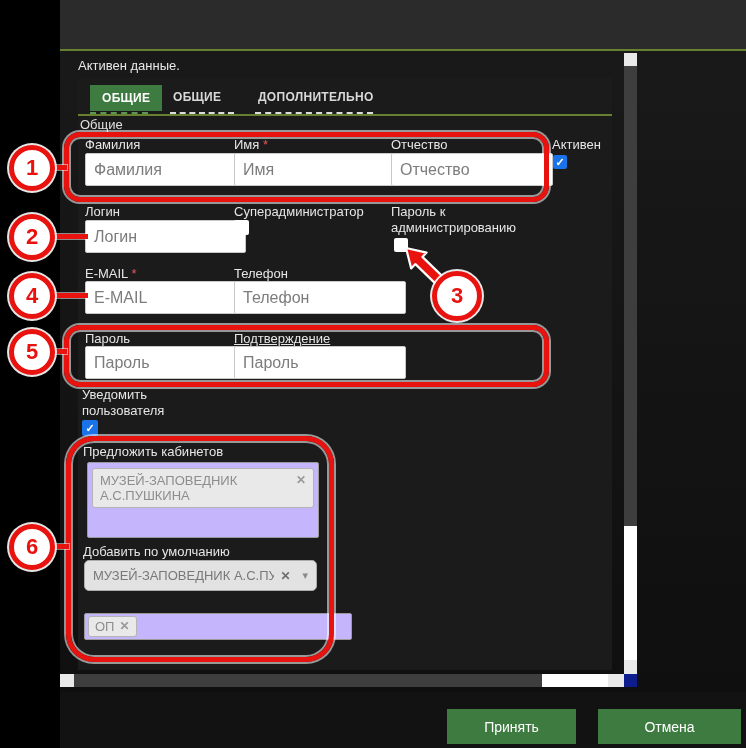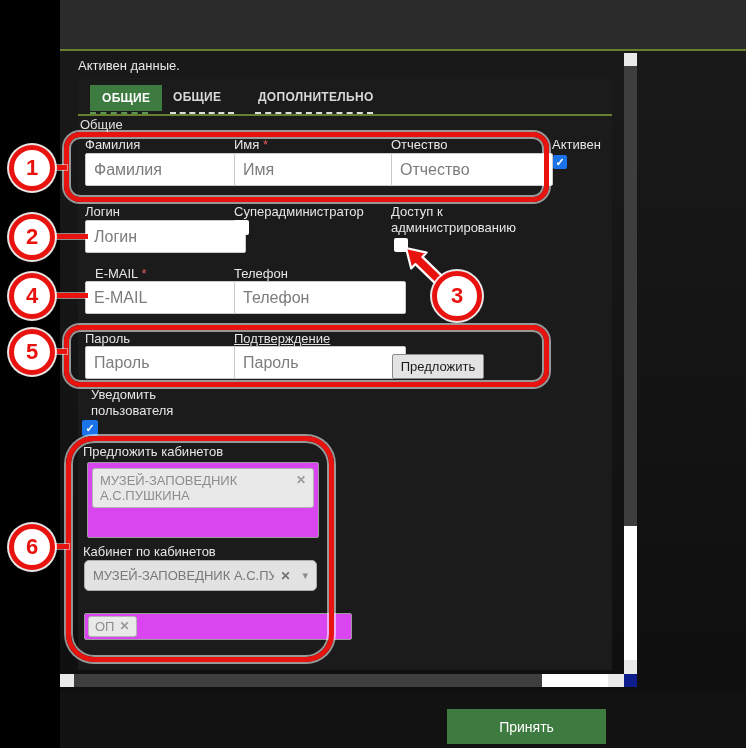--- a/index.html
+++ b/index.html
@@ -29,21 +29,21 @@
   .req{color:#e05a5a;}
   .tinput{height:31px;background:#fff;border:1px solid #c9c9c9;border-radius:2px;
           padding:0 8px;font-size:16px;color:#555;font-family:"Liberation Sans",sans-serif;width:100%;}
   .tinput::placeholder{color:#7c7c7c;opacity:1;}
   .iwrap{height:31px;}
   .cb{background:#fff;border-radius:2px;display:flex;align-items:center;justify-content:center;}
   .cb.checked{background:#1a73e8;color:#fff;font-size:11px;font-weight:bold;}
   .suggest-btn{background:#e3e3e3;border:1px solid #8a8a8a;border-radius:2px;color:#1a1a1a;
                font-size:13px;display:flex;align-items:center;justify-content:center;
                font-family:"Liberation Sans",sans-serif;}
-  .listbox{background:#d946ef;border:1px solid #9a9a9a;border-radius:2px;}
+  .listbox{background:#c4b5fd;border:1px solid #9a9a9a;border-radius:2px;}
   .tag{background:#e9e9e9;border:1px solid #b5b5b5;border-radius:3px;color:#8d8d8d;
        font-size:13px;line-height:15px;}
   .tag .x{color:#9a9a9a;font-weight:bold;font-size:12px;}
   .selbox{background:#e2e2e2;border:1px solid #adadad;border-radius:5px;color:#787878;
           font-size:13px;display:flex;align-items:center;padding:0 8px;}
   .selbox .x{color:#6e6e6e;font-weight:bold;margin-left:6px;font-size:12px;}
   .selbox .caret{color:#8a8a8a;margin-left:12px;font-size:11px;}
 
   
   .sb-btn{background:#e9e9e9;}
@@ -100,56 +100,55 @@
   <div class="abs cb checked" style="left:553px;top:155px;width:14px;height:14px;">
       <span>✓</span>
     </div>
 
   <div class="abs flabel" style="left:85px;top:204px;">Логин</div>
   <div class="abs iwrap" style="left:85px;top:220px;width:143px;">
     <input class="tinput" placeholder="Логин" style="">
   </div>
   <div class="abs flabel" style="left:234px;top:204px;">Суперадминистратор</div>
   <div class="abs cb" style="left:234px;top:220px;width:15px;height:15px;"></div>
-  <div class="abs flabel" style="left:391px;top:204px;width:132px;">Доступ к администрированию</div>
+  <div class="abs flabel" style="left:391px;top:204px;width:132px;">Пароль к администрированию</div>
   <div class="abs cb" style="left:394px;top:238px;width:14px;height:14px;"></div>
 
-  <div class="abs flabel" style="left:95px;top:266px;"><span>E-MAIL</span> <span class="req">*</span></div>
+  <div class="abs flabel" style="left:85px;top:266px;"><span>E-MAIL</span> <span class="req">*</span></div>
   <div class="abs iwrap" style="left:85px;top:281px;width:143px;">
     <input class="tinput" placeholder="E-MAIL" style="">
   </div>
   <div class="abs flabel" style="left:234px;top:266px;">Телефон</div>
   <div class="abs iwrap" style="left:234px;top:281px;width:154px;">
     <input class="tinput" placeholder="Телефон" style="">
   </div>
 
   <div class="abs flabel" style="left:85px;top:331px;">Пароль</div>
   <div class="abs iwrap" style="left:85px;top:346px;width:143px;">
     <input class="tinput" placeholder="Пароль" style="">
   </div>
   <div class="abs flabel" style="left:234px;top:331px;text-decoration:underline;">Подтверждение</div>
   <div class="abs iwrap" style="left:234px;top:346px;width:154px;">
     <input class="tinput" placeholder="Пароль" style="">
   </div>
-  <button class="abs suggest-btn" style="left:392px;top:354px;width:92px;height:25px;">Предложить</button>
 
-  <div class="abs flabel" style="left:82px;top:387px;width:96px;margin-left:9px;">Уведомить пользователя</div>
+  <div class="abs flabel" style="left:82px;top:387px;width:96px;">Уведомить пользователя</div>
   <div class="abs cb checked" style="left:82px;top:420px;width:16px;height:16px;">
       <span>✓</span>
     </div>
 
   <div class="abs flabel" style="left:83px;top:444px;">Предложить кабинетов</div>
   <div class="abs listbox" style="left:87px;top:462px;width:232px;height:76px;">
     <div class="tag" style="position:relative;margin:5px 4px;padding:4px 22px 4px 7px;min-height:30px;box-sizing:border-box;">
       <span>МУЗЕЙ-ЗАПОВЕДНИК А.С.ПУШКИНА</span>
       <span class="x" style="position:absolute;right:7px;top:4px;">✕</span>
     </div>
   </div>
 
-  <div class="abs flabel" style="left:83px;top:544px;">Кабинет по кабинетов</div>
+  <div class="abs flabel" style="left:83px;top:544px;">Добавить по умолчанию</div>
   <div class="abs selbox" style="left:84px;top:560px;width:233px;height:31px;">
     <span style="white-space:nowrap;overflow:hidden;">МУЗЕЙ-ЗАПОВЕДНИК А.С.ПУ...</span>
     <span class="x">✕</span>
     <span class="caret">▾</span>
   </div>
 
   <div class="abs listbox" style="left:84px;top:613px;width:268px;height:27px;">
     <div class="tag" style="display:inline-flex;align-items:center;gap:5px;margin:2px 0 0 3px;padding:2px 6px;">
       <span>ОП</span>
       <span class="x">✕</span>
@@ -161,21 +160,22 @@
   <div class="abs sb-white" style="left:624px;top:526px;width:13px;height:134px;"></div>
   <div class="abs sb-btn" style="left:624px;top:660px;width:13px;height:14px;"></div>
 
   <div class="abs sb-btn" style="left:60px;top:674px;width:14px;height:13px;"></div>
   <div class="abs sb-thumb" style="left:74px;top:674px;width:468px;height:13px;"></div>
   <div class="abs sb-white" style="left:542px;top:674px;width:66px;height:13px;"></div>
   <div class="abs sb-btn" style="left:608px;top:674px;width:16px;height:13px;"></div>
   <div class="abs" style="left:624px;top:674px;width:13px;height:13px;background:#0d1d8e;"></div>
 
   <div class="abs footer"></div>
-  <button class="abs btn-green" style="left:447px;top:709px;width:159px;height:35px;text-align:right;">Принять</button>
+  <button class="abs btn-green" style="left:447px;top:709px;width:129px;height:35px;text-align:right;">Принять</button>
+  <button class="abs btn-green" style="left:598px;top:709px;width:143px;height:35px;">Отмена</button>
 
   <div class="abs ann-rect" style="left:64px;top:132px;width:485px;height:70px;"></div>
   <div class="abs ann-rect" style="left:64px;top:325px;width:485px;height:62px;"></div>
   <div class="abs ann-rect" style="left:66px;top:436px;width:268px;height:226px;border-radius:28px;"></div>
 
   <div class="abs ann-line" style="left:50px;top:165px;width:17px;"></div>
   <div class="abs ann-line" style="left:50px;top:234px;width:38px;"></div>
   <div class="abs ann-line" style="left:50px;top:293px;width:38px;"></div>
   <div class="abs ann-line" style="left:50px;top:349px;width:17px;"></div>
   <div class="abs ann-line" style="left:50px;top:544px;width:19px;"></div>

